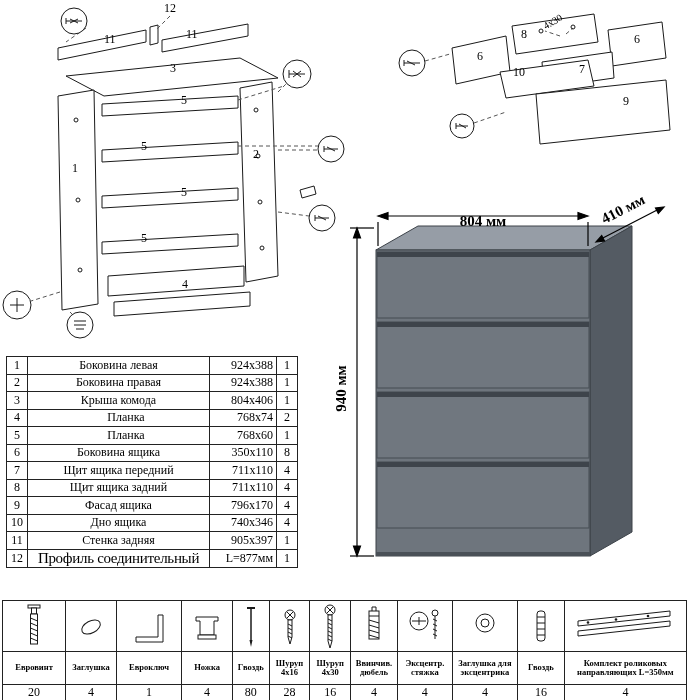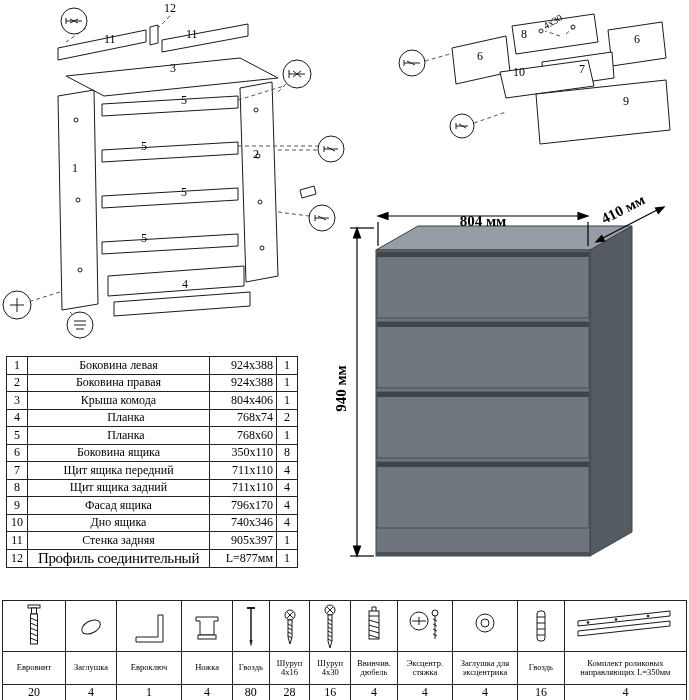--- a/index.html
+++ b/index.html
@@ -22,21 +22,21 @@
   .parts td.name{width:160px;text-align:center;}
   .parts td.name.ind{padding-left:18px;}
   .parts td.name.cond{font-size:15px;letter-spacing:-0.3px;}
   .parts td.size{width:60px;text-align:right;}
   .parts td.qty{width:14px;text-align:center;}
 
   .hw-title{position:absolute;left:0;top:576px;width:100%;text-align:center;font-size:17px;}
   .hw{position:absolute;left:2px;top:600px;width:685px;table-layout:fixed;}
   .hw td{border:1px solid #222;text-align:center;vertical-align:middle;padding:0;overflow:hidden;}
   .hw tr.icons td{height:50px;}
-  .hw tr.labels td{height:30px;font-size:8.5px;line-height:1.1;padding:1px;}
+  .hw tr.labels td{height:30px;font-size:8.5px;line-height:1.1;padding:1px;font-weight:bold;}
   .hw tr.qtys td{height:15px;font-size:12px;}
   .hw svg{display:block;margin:0 auto;}
 </style>
 </head>
 <body>
 
 <div class="canvas">
 
   <svg class="art" width="689" height="700" viewBox="0 0 689 700">
 

